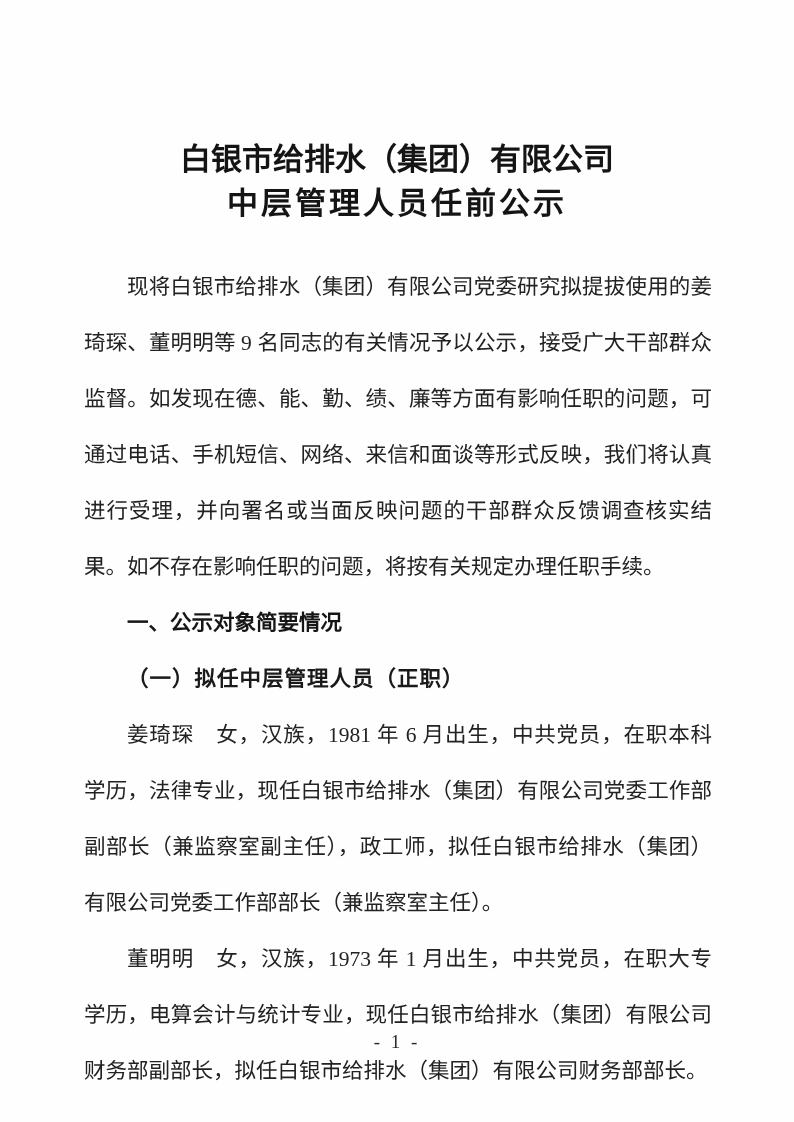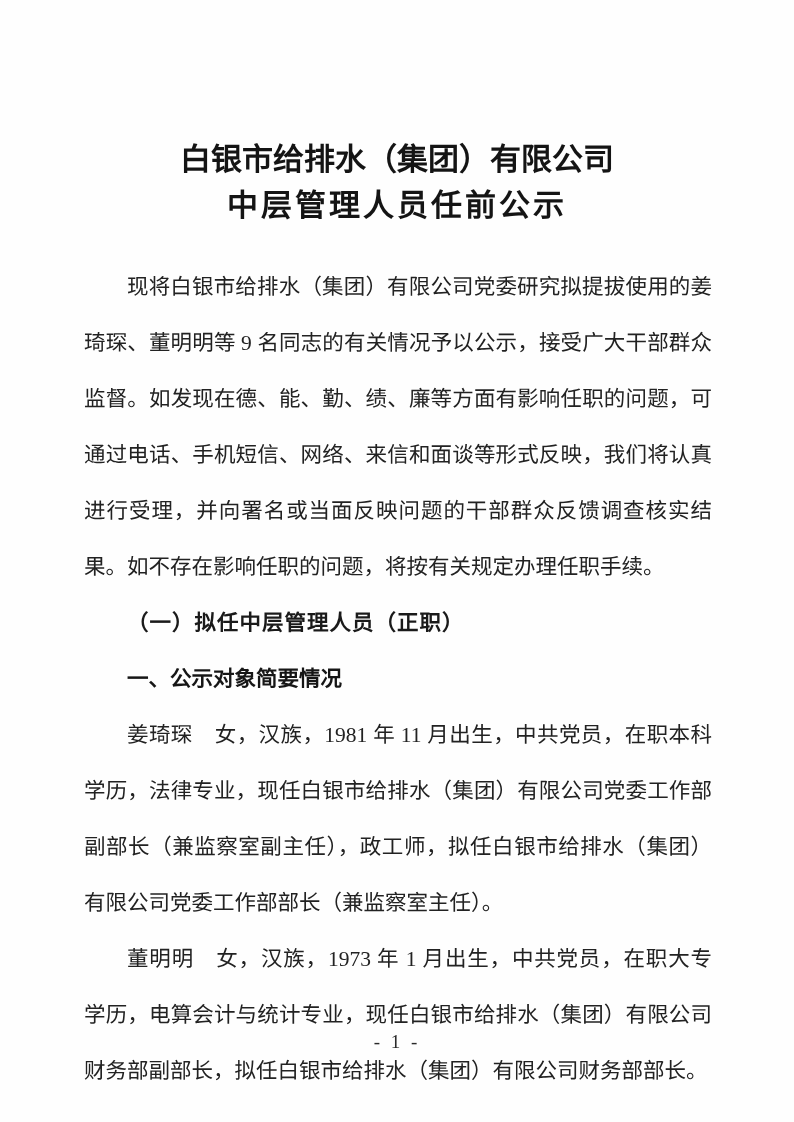--- a/index.html
+++ b/index.html
@@ -23,20 +23,21 @@
     left: 0;
     width: 100%;
     text-align: center;
     font-weight: bold;
     font-size: 31px;
     line-height: 46px;
     color: #141414;
   }
   .title-line2 {
     letter-spacing: 3px;
+    font-family: Liberation Mono, monospace;
   }
   .body-block {
     position: absolute;
     top: 259px;
     left: 84px;
     width: 628px;
     font-size: 21.5px;
     line-height: 56px;
     text-align: justify;
     color: #222222;
@@ -71,21 +72,21 @@
 
 <div class="page">
 
   <div class="title-block">
     <div class="title-line1">白银市给排水（集团）有限公司</div>
     <div class="title-line2">中层管理人员任前公示</div>
   </div>
 
   <div class="body-block">
     <p class="para">现将白银市给排水（集团）有限公司党委研究拟提拔使用的姜琦琛、董明明等 9 名同志的有关情况予以公示，接受广大干部群众监督。如发现在德、能、勤、绩、廉等方面有影响任职的问题，可通过电话、手机短信、网络、来信和面谈等形式反映，我们将认真进行受理，并向署名或当面反映问题的干部群众反馈调查核实结果。如不存在影响任职的问题，将按有关规定办理任职手续。</p>
+    <p class="para section-heading">一、公示对象简要情况</p>
     <p class="para subsection-heading">（一）拟任中层管理人员（正职）</p>
-    <p class="para section-heading">一、公示对象简要情况</p>
-    <p class="para">姜琦琛　女，汉族，1981 年 11 月出生，中共党员，在职本科学历，法律专业，现任白银市给排水（集团）有限公司党委工作部副部长（兼监察室副主任），政工师，拟任白银市给排水（集团）有限公司党委工作部部长（兼监察室主任）。</p>
+    <p class="para">姜琦琛　女，汉族，1981 年 6 月出生，中共党员，在职本科学历，法律专业，现任白银市给排水（集团）有限公司党委工作部副部长（兼监察室副主任），政工师，拟任白银市给排水（集团）有限公司党委工作部部长（兼监察室主任）。</p>
     <p class="para">董明明　女，汉族，1973 年 1 月出生，中共党员，在职大专学历，电算会计与统计专业，现任白银市给排水（集团）有限公司财务部副部长，拟任白银市给排水（集团）有限公司财务部部长。</p>
   </div>
 
   <div class="footer">- 1 -</div>
 
 </div>
 
 </body></html>

